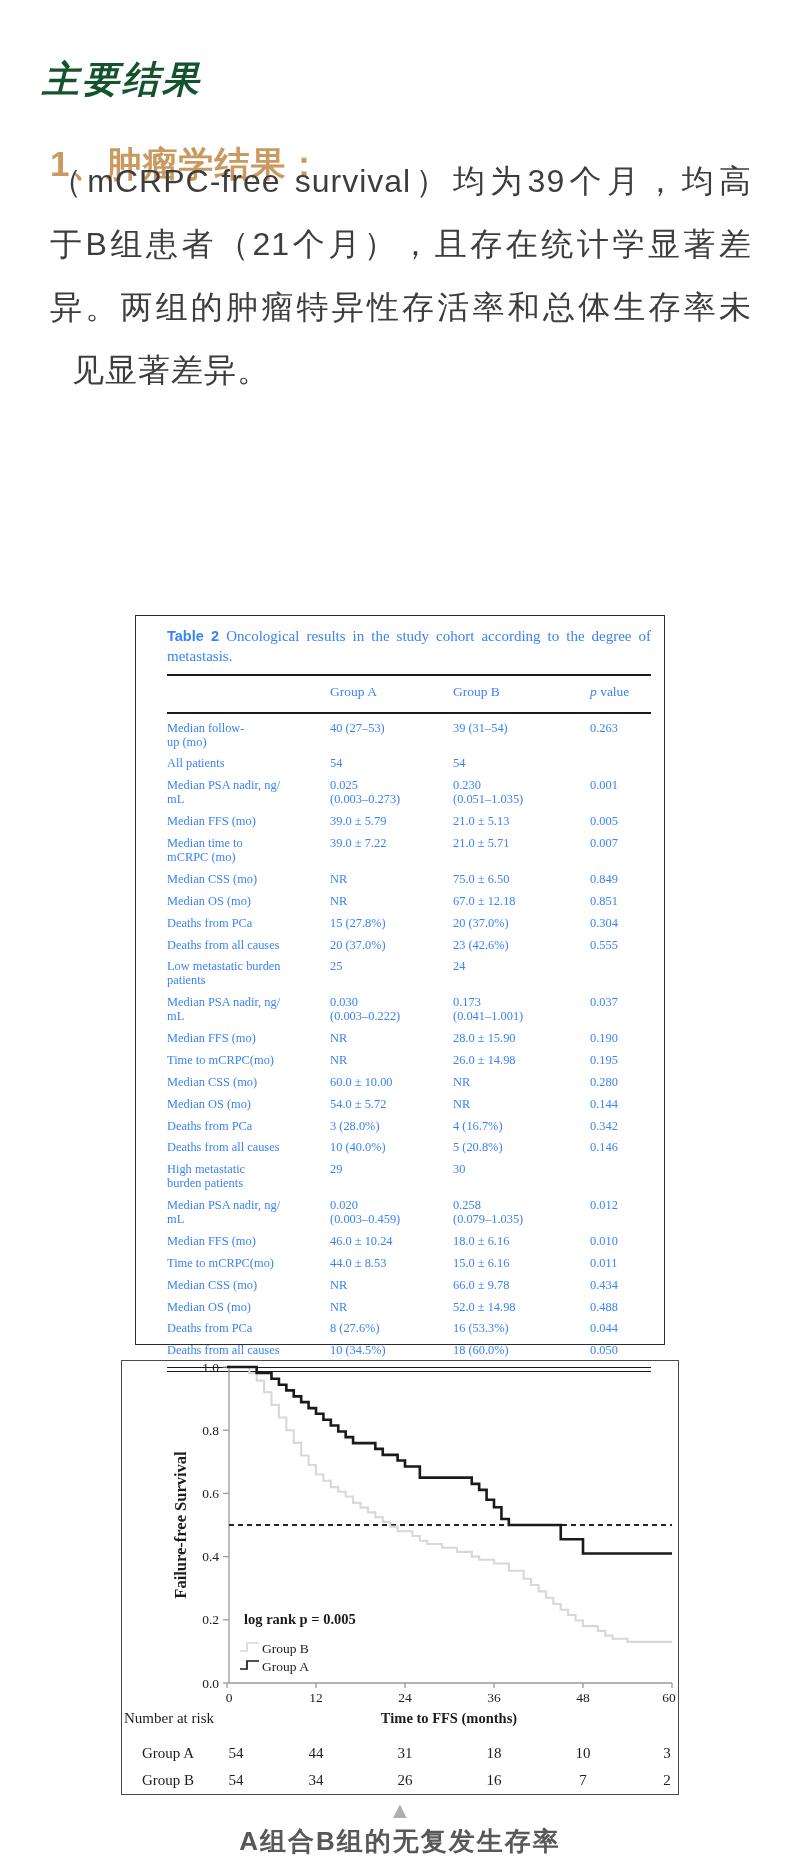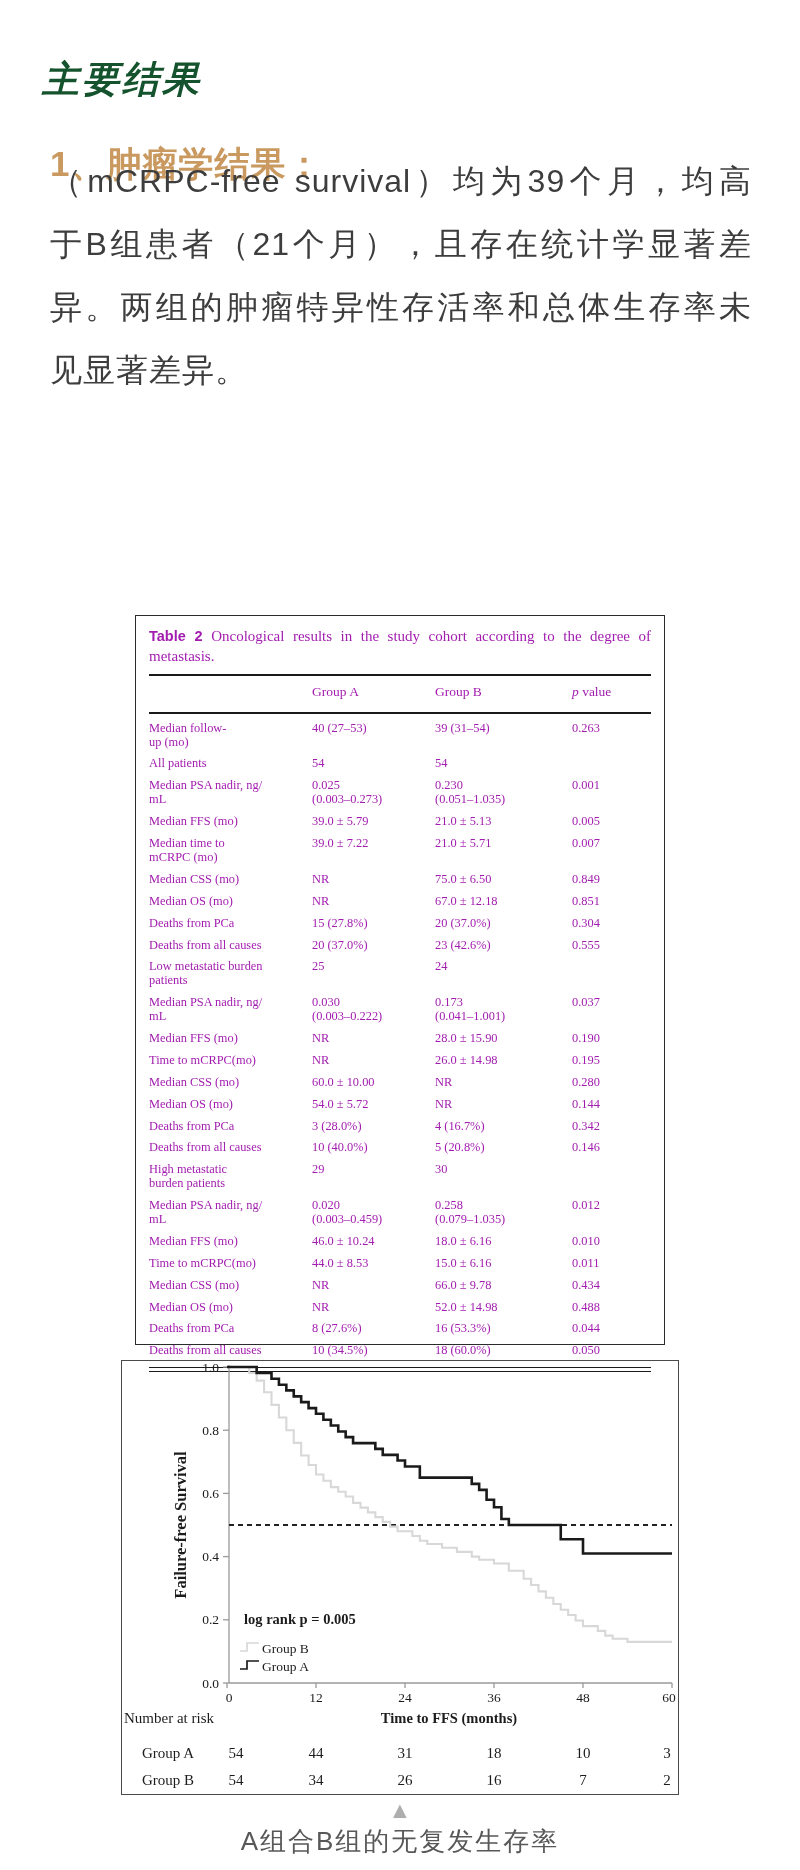--- a/index.html
+++ b/index.html
@@ -5,26 +5,26 @@
   html,body{margin:0;padding:0;background:#fff;}
   body{width:800px;height:1870px;position:relative;overflow:hidden;
        font-family:"Liberation Sans","DejaVu Sans",sans-serif;}
   .abs{position:absolute;}
   .page-title{left:42px;top:30px;font-family:"Liberation Serif","DejaVu Serif",serif;
       font-size:37px;font-weight:bold;color:#14532d;letter-spacing:3px;font-style:italic;}
   .section-heading{left:50px;top:112px;font-size:35px;font-weight:bold;color:#c9995f;letter-spacing:1px;}
   .paragraph{left:50px;top:150px;width:702px;font-size:32px;color:#3d3d3d;}
   .para-line{height:63px;line-height:63px;text-align:justify;text-align-last:justify;
       letter-spacing:1px;white-space:nowrap;}
-  .paragraph .para-line:last-child{text-align-last:left;}
+  .paragraph .para-line:last-child{text-align-last:left;margin-left:22px;}
 
   
   .table-figure{left:135px;top:615px;width:530px;height:730px;border:1.4px solid #2b2b2b;
-      box-sizing:border-box;padding:11px 13px 0 13px;
-      font-family:"Liberation Serif","DejaVu Serif",serif;color:#a21caf;}
+      box-sizing:border-box;padding:11px 13px 0 31px;
+      font-family:"Liberation Serif","DejaVu Serif",serif;color:#3b82f6;}
   .t-title{font-size:15px;line-height:1.32;text-align:justify;}
   .t-title b{font-family:"Liberation Sans","DejaVu Sans",sans-serif;font-size:14.5px;}
   .rule{border-top:2.2px solid #1a1a1a;margin-top:7px;}
   .t-grid{display:grid;grid-template-columns:163px 123px 137px 1fr;}
   .t-head .tc{padding:8px 0 6px 0;font-size:13.5px;}
   .tc{font-size:12.4px;line-height:1.12;padding-top:8px;white-space:pre-line;}
   .it{font-style:italic;}
   .rule-bottom{height:3px;border-top:1.5px solid #1a1a1a;border-bottom:1.5px solid #1a1a1a;margin-top:9px;}
 
   
@@ -33,21 +33,21 @@
   .ax{stroke:#9a9a9a;stroke-width:1.3;}
   .tick{font:13.5px "Liberation Serif","DejaVu Serif",serif;}
   .ann{font:bold 14.5px "Liberation Serif","DejaVu Serif",serif;}
   .leg{font:13.5px "Liberation Serif","DejaVu Serif",serif;}
   .ylab{font:bold 16.5px "Liberation Serif","DejaVu Serif",serif;}
   .xlab{font:bold 14.5px "Liberation Serif","DejaVu Serif",serif;}
   .nar{font:15px "Liberation Serif","DejaVu Serif",serif;}
   .refline{stroke:#222;stroke-width:1.8;stroke-dasharray:5 4;}
 
   .caption-arrow{top:1797px;left:0;width:800px;text-align:center;font-size:23px;color:#aeaeae;}
-  .figure-caption{top:1824px;left:0;width:800px;text-align:center;font-size:26px;color:#585858;letter-spacing:2px;}
+  .figure-caption{top:1824px;left:0;width:800px;text-align:center;font-size:26px;color:#585858;letter-spacing:2px;font-weight:bold;}
 </style>
 </head>
 <body>
 
 <h1 class="abs page-title">主要结果</h1>
 
 <h2 class="abs section-heading">1、肿瘤学结果：</h2>
 
 <div class="abs paragraph">
 

